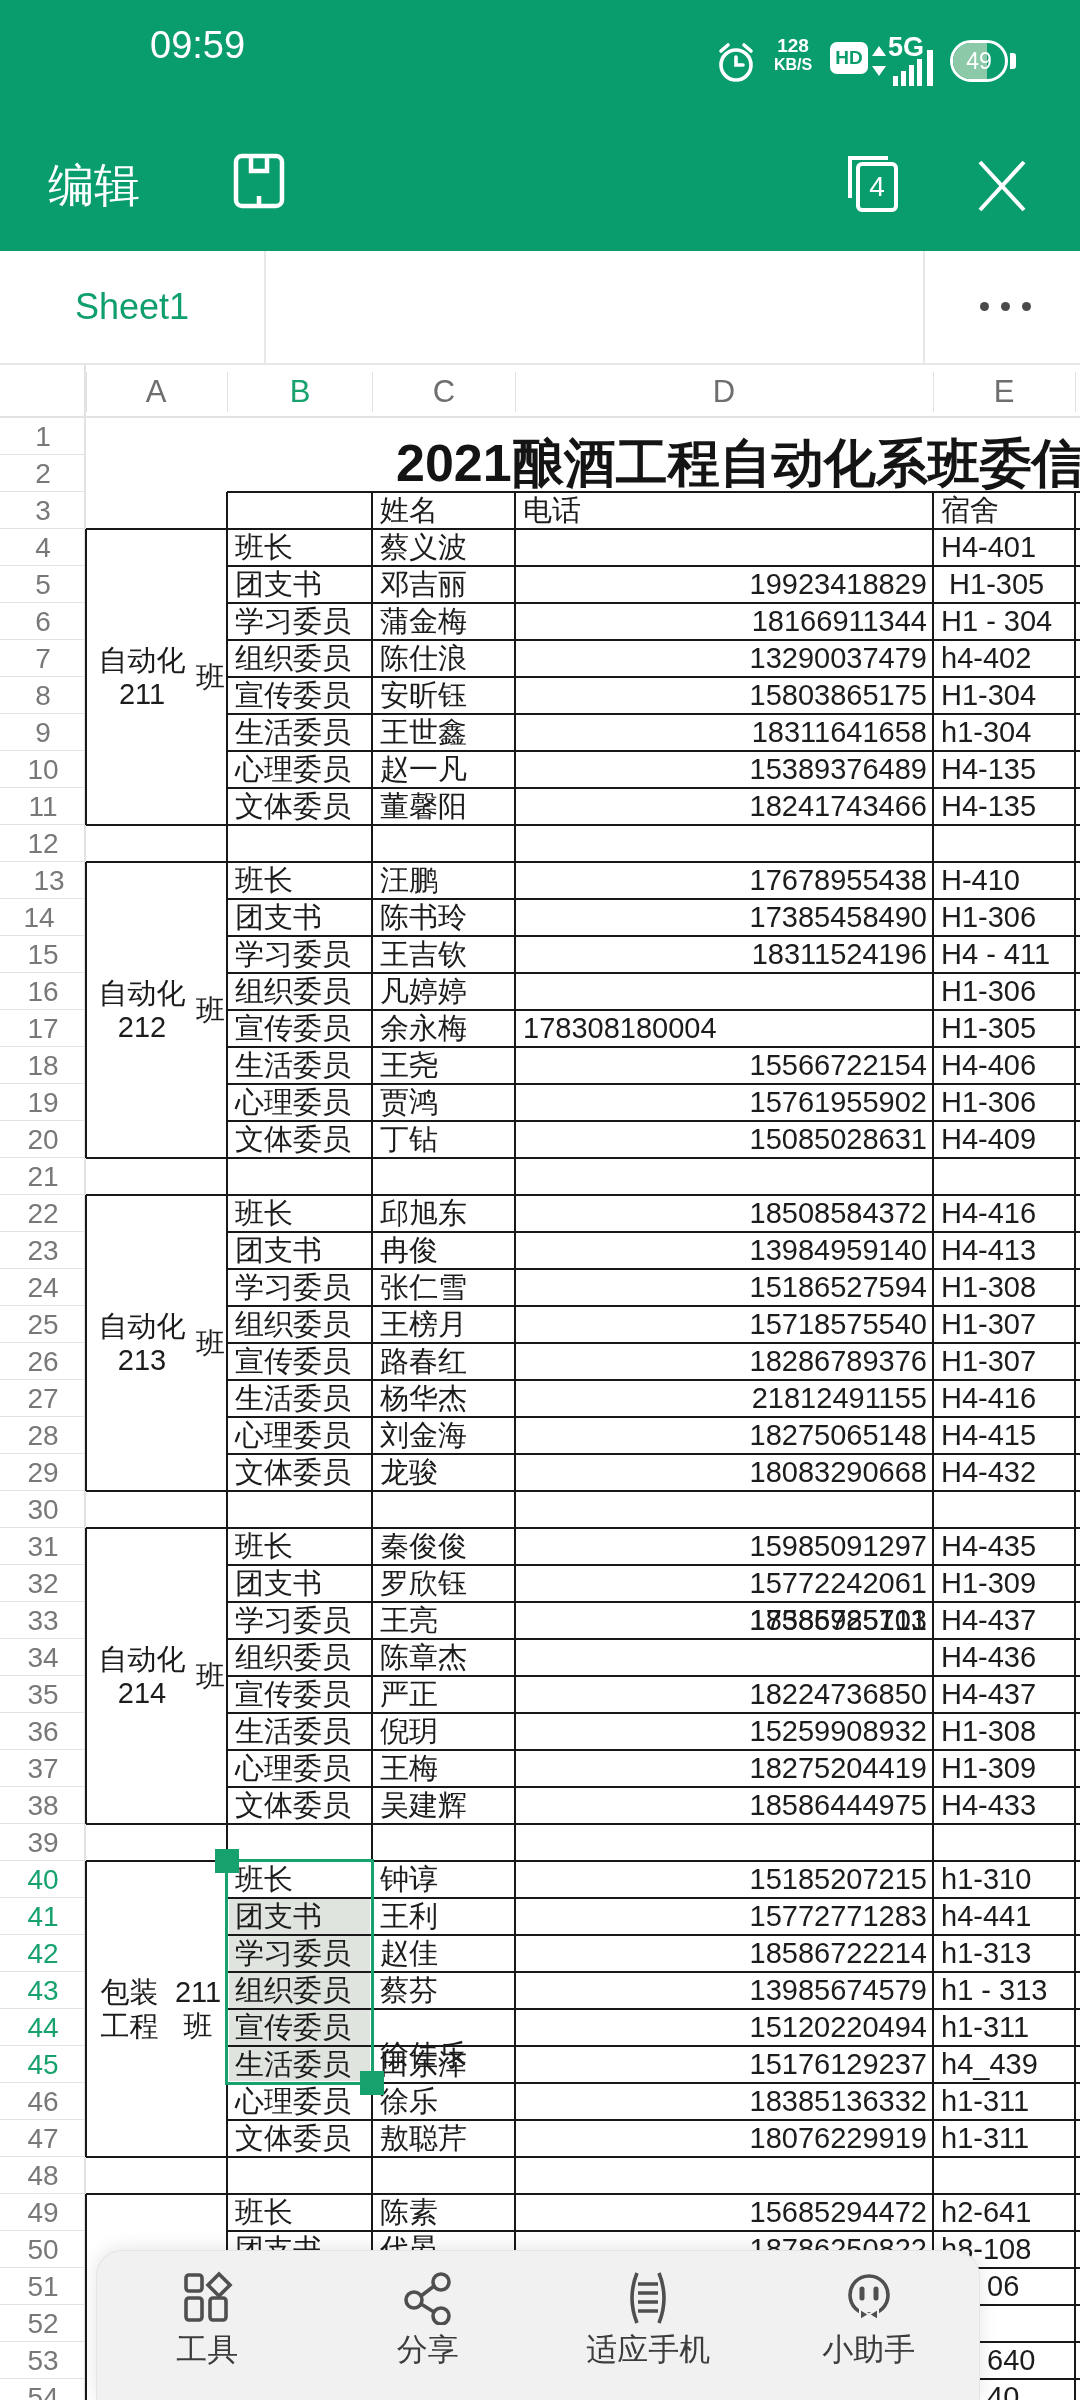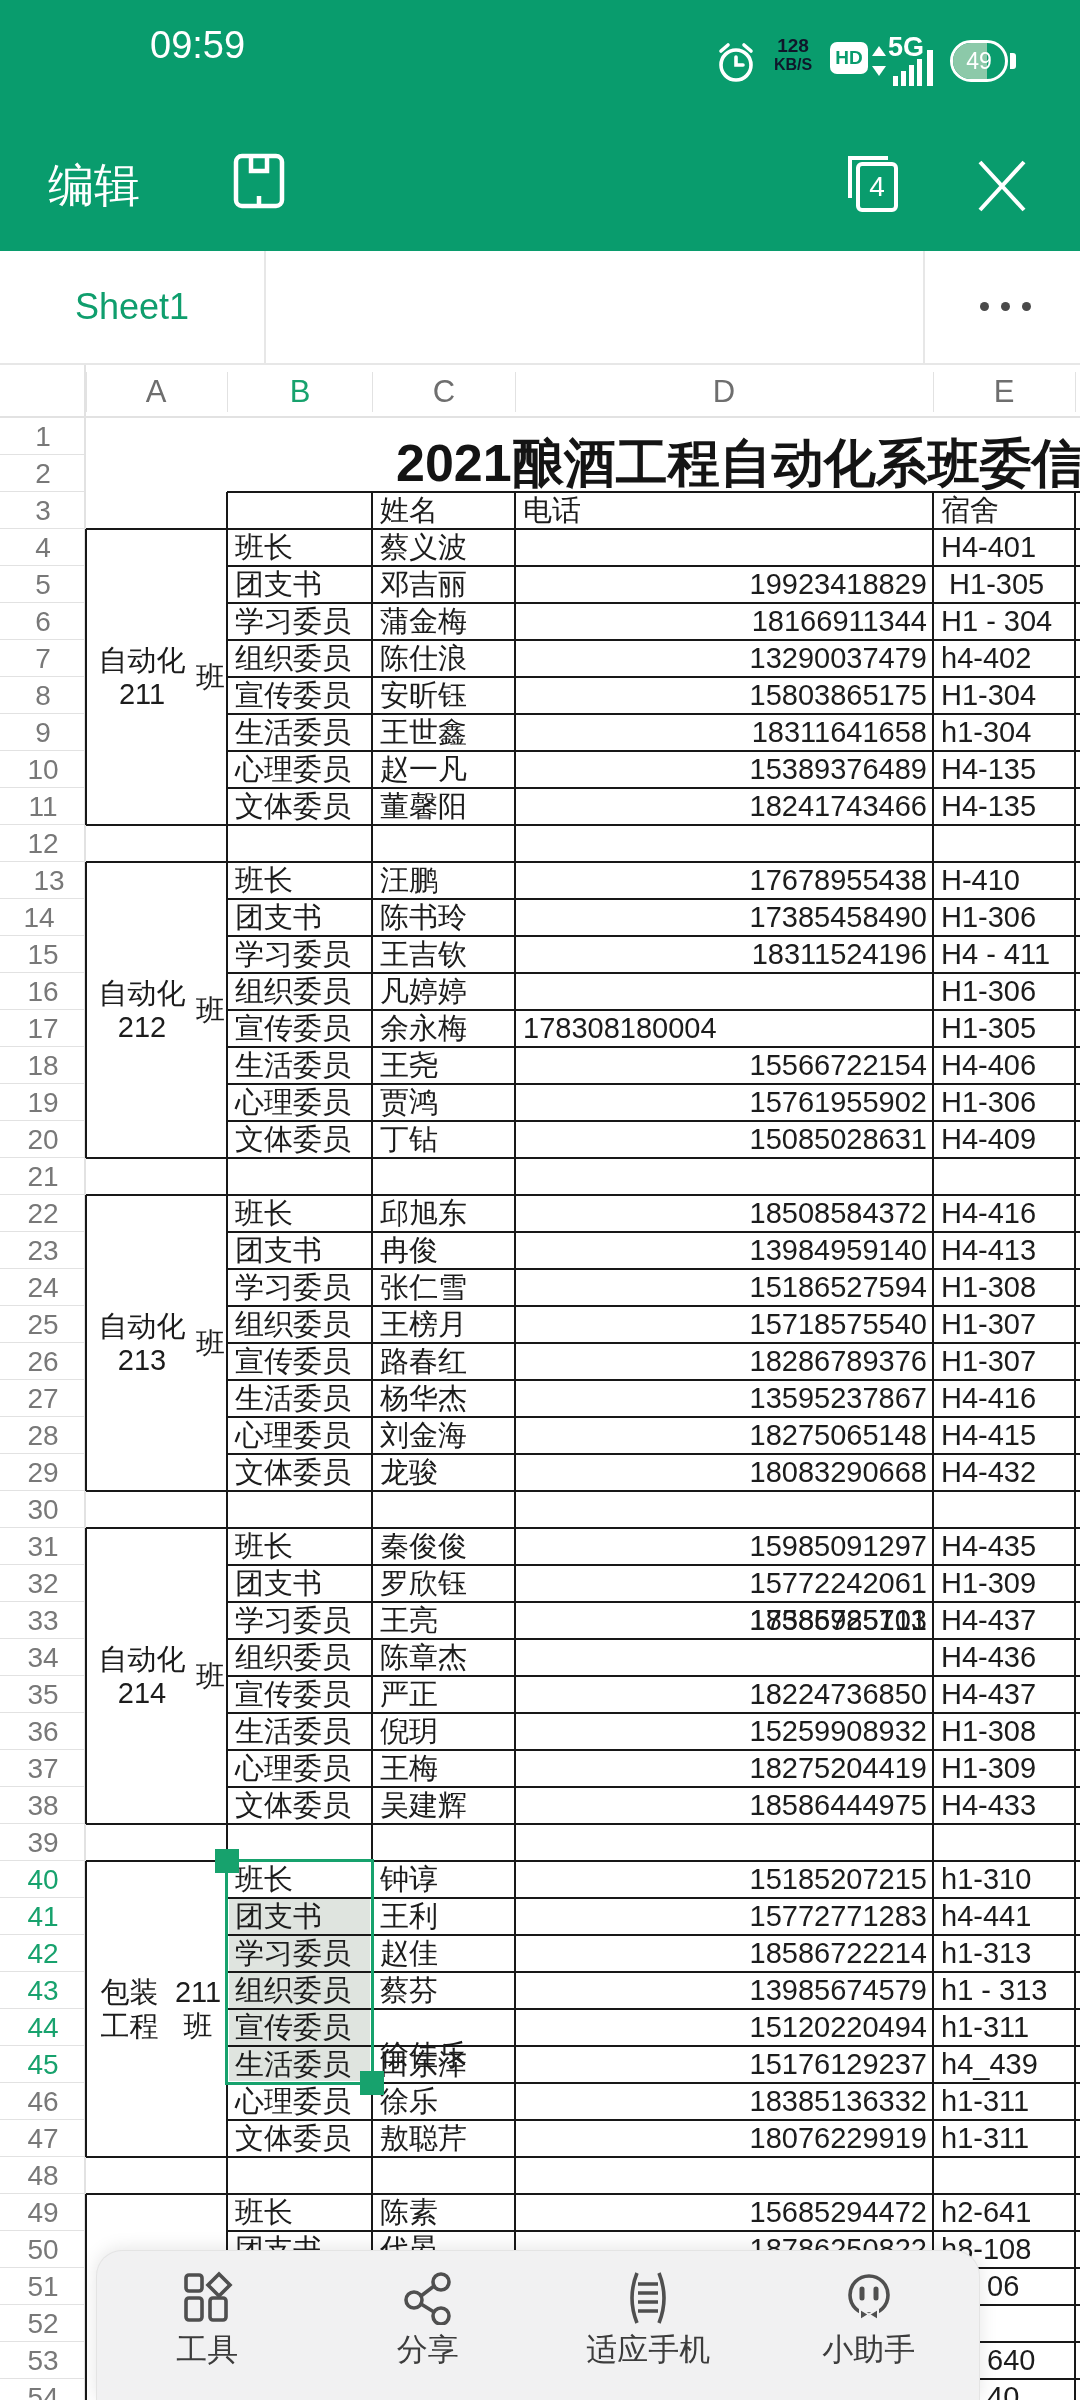--- a/index.html
+++ b/index.html
@@ -3,21 +3,21 @@
 <meta charset="utf-8">
 <style>
   html,body{margin:0;padding:0;background:#555;}
   #app{position:relative;width:1080px;height:2400px;background:#ffffff;overflow:hidden;
        font-family:"Liberation Sans","DejaVu Sans",sans-serif;}
   .abs{position:absolute;}
   
   .greenbar{position:absolute;left:0;top:0;width:1080px;height:251px;background:#099c6d;z-index:8;}
   .sb-time{position:absolute;left:150px;top:24px;font-size:38px;color:#fff;}
   .sb-ic{position:absolute;}
-  .speed{position:absolute;left:764px;top:36px;width:58px;text-align:center;color:#0f172a;font-weight:bold;}
+  .speed{position:absolute;left:764px;top:36px;width:58px;text-align:center;color:#ffffff;font-weight:bold;}
   .speed .l1{font-size:19px;line-height:20px;display:block;}
   .speed .l2{font-size:16px;line-height:17px;display:block;}
   .hdbadge{position:absolute;left:830px;top:42px;width:38px;height:32px;background:#fff;border-radius:7px;
            color:#099c6d;font-size:19px;font-weight:bold;text-align:center;line-height:32px;}
   .fiveg{position:absolute;left:888px;top:32px;color:#fff;font-size:27px;font-weight:bold;}
   .battery{position:absolute;left:950px;top:40px;width:58px;height:42px;border:3px solid #fff;border-radius:21px;box-sizing:border-box;}
   .bat-fill{position:absolute;left:0;top:0;width:34px;height:36px;background:#8cc9a9;border-radius:18px 0 0 18px;}
   .bat-text{position:absolute;left:0;top:0;width:52px;text-align:center;line-height:36px;color:#fff;font-size:23px;}
   .bat-nub{position:absolute;left:1010px;top:53px;width:6px;height:16px;background:#fff;border-radius:0 3px 3px 0;}
   .edit-label{position:absolute;left:48px;top:155px;font-size:46px;color:#fff;}
@@ -409,21 +409,21 @@
       <div class="abs cell" style="left: 235px; top: 1306px; width: 135px; height: 37px;">组织委员</div>
       <div class="abs cell" style="left: 380px; top: 1306px; width: 133px; height: 37px;">王榜月</div>
       <div class="abs cell right" style="left: 523px; top: 1306px; width: 404px; height: 37px;">15718575540</div>
       <div class="abs cell" style="left: 941px; top: 1306px; width: 134px; height: 37px;">H1-307</div>
       <div class="abs cell" style="left: 235px; top: 1343px; width: 135px; height: 37px;">宣传委员</div>
       <div class="abs cell" style="left: 380px; top: 1343px; width: 133px; height: 37px;">路春红</div>
       <div class="abs cell right" style="left: 523px; top: 1343px; width: 404px; height: 37px;">18286789376</div>
       <div class="abs cell" style="left: 941px; top: 1343px; width: 134px; height: 37px;">H1-307</div>
       <div class="abs cell" style="left: 235px; top: 1380px; width: 135px; height: 37px;">生活委员</div>
       <div class="abs cell" style="left: 380px; top: 1380px; width: 133px; height: 37px;">杨华杰</div>
-      <div class="abs cell right" style="left: 523px; top: 1380px; width: 404px; height: 37px;">13595237867</div>
+      <div class="abs cell right" style="left: 523px; top: 1380px; width: 404px; height: 37px;">21812491155</div>
       <div class="abs cell" style="left: 941px; top: 1380px; width: 134px; height: 37px;">H4-416</div>
       <div class="abs cell" style="left: 235px; top: 1417px; width: 135px; height: 37px;">心理委员</div>
       <div class="abs cell" style="left: 380px; top: 1417px; width: 133px; height: 37px;">刘金海</div>
       <div class="abs cell right" style="left: 523px; top: 1417px; width: 404px; height: 37px;">18275065148</div>
       <div class="abs cell" style="left: 941px; top: 1417px; width: 134px; height: 37px;">H4-415</div>
       <div class="abs cell" style="left: 235px; top: 1454px; width: 135px; height: 37px;">文体委员</div>
       <div class="abs cell" style="left: 380px; top: 1454px; width: 133px; height: 37px;">龙骏</div>
       <div class="abs cell right" style="left: 523px; top: 1454px; width: 404px; height: 37px;">18083290668</div>
       <div class="abs cell" style="left: 941px; top: 1454px; width: 134px; height: 37px;">H4-432</div>
       <div class="abs bl" style="left: 226px; top: 1491px; width: 2px; height: 37px;"></div>

